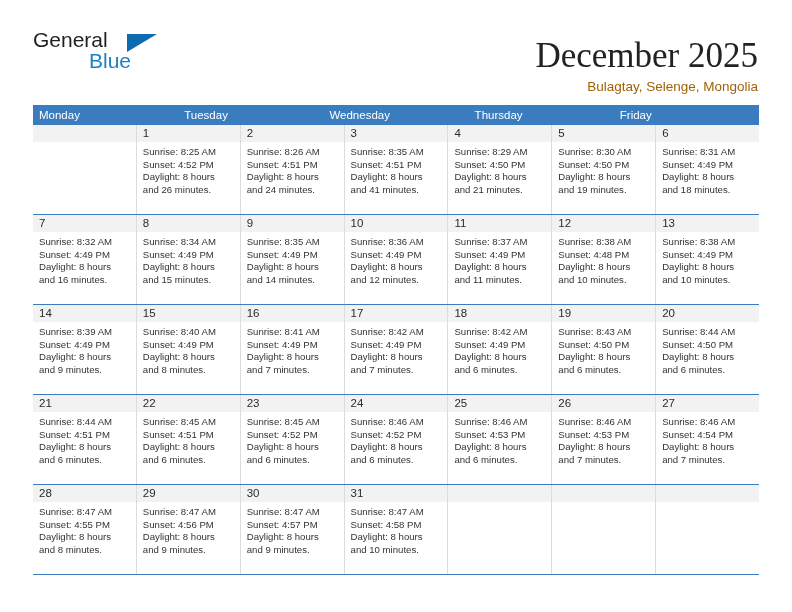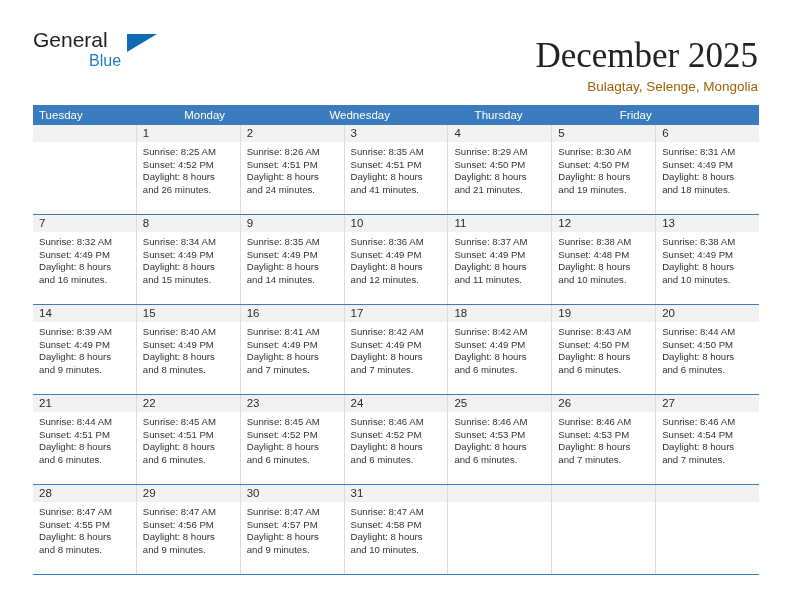--- a/index.html
+++ b/index.html
@@ -37,21 +37,21 @@
     left: 0; top: 0;
     font-size: 21px;
     color: #231f20;
     letter-spacing: 0px;
     line-height: 24px;
     font-family: "Liberation Sans", sans-serif;
   }
   .logo-blue {
     position: absolute;
     left: 56px; top: 21px;
-    font-size: 16px;
+    font-size: 21px;
     color: #1b7fc4;
     line-height: 24px;
     font-family: "Liberation Sans", sans-serif;
   }
   .logo-tri {
     position: absolute;
     left: 94px;
     top: 6px;
     width: 0; height: 0;
     border-left: 30px solid #0f6bb0;
@@ -155,22 +155,22 @@
       <span class="logo-general">General</span>
       <span class="logo-tri"></span>
       <span class="logo-blue">Blue</span>
     </div>
     <div class="title">December 2025</div>
     <div class="subtitle">Bulagtay, Selenge, Mongolia</div>
   </div>
 
   <div class="calendar">
     <div class="dow-row" id="dow-row">
+        <div class="dow">Monday</div>
         <div class="dow">Tuesday</div>
-        <div class="dow">Monday</div>
         <div class="dow">Wednesday</div>
         <div class="dow">Thursday</div>
         <div class="dow">Friday</div>
       </div>
     <div id="weeks-container">
         <div class="week">
           <div class="week-inner">
             <div class="cell empty">
               <div class="cell-num"></div>
               <div class="cell-body"></div>

